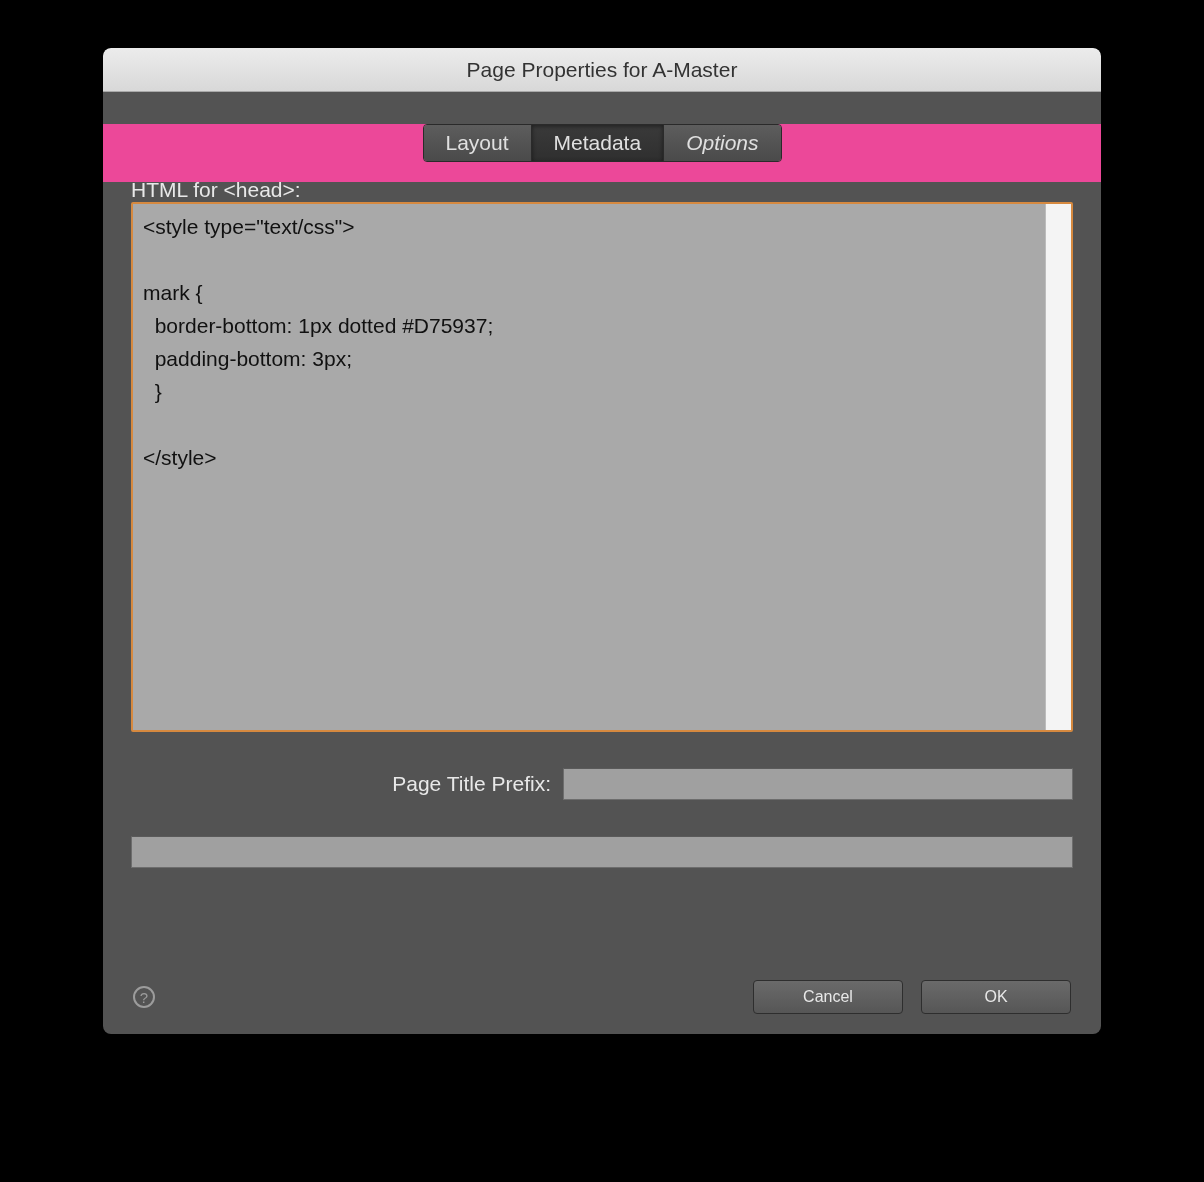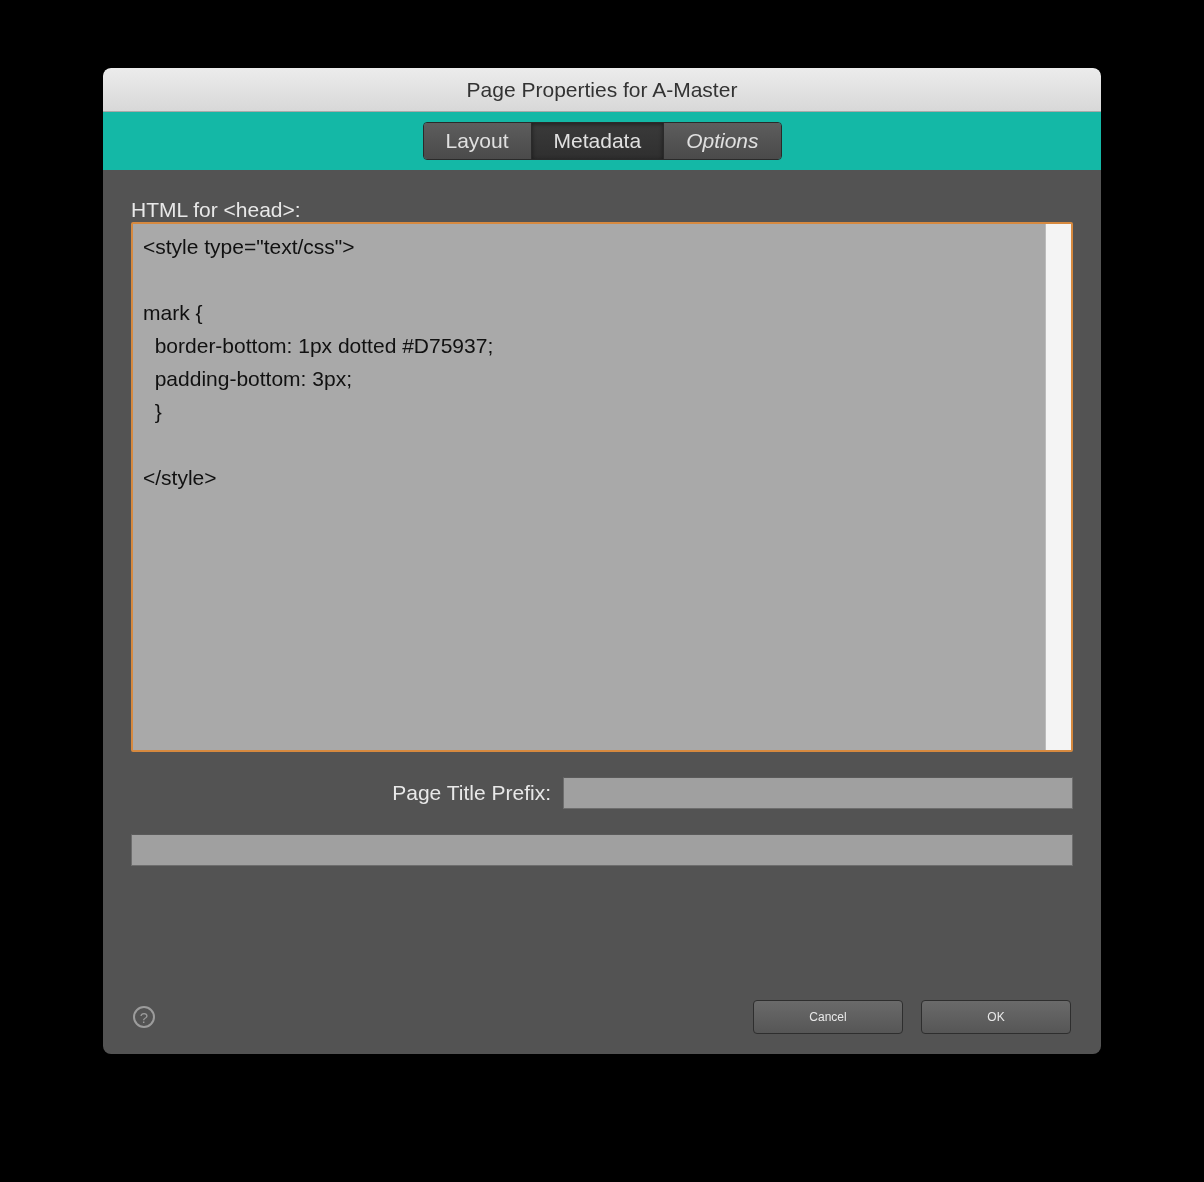--- a/index.html
+++ b/index.html
@@ -6,21 +6,21 @@
   body {
     background: #000;
     width: 1204px;
     height: 1182px;
     font-family: "Lucida Grande", "Helvetica Neue", Arial, sans-serif;
     position: relative;
   }
   .window {
     position: absolute;
     left: 103px;
-    top: 68px;
+    top: 48px;
     width: 998px;
     height: 986px;
     background: #535353;
     border-radius: 8px;
     box-shadow: 0 20px 60px rgba(0,0,0,0.7), 0 0 0 1px rgba(0,0,0,0.4);
     overflow: hidden;
   }
   .titlebar {
     height: 44px;
     background: linear-gradient(to bottom, #ececec 0%, #d8d8d8 100%);
@@ -29,23 +29,24 @@
     align-items: center;
     justify-content: center;
     font-size: 21px;
     color: #333;
     border-top-left-radius: 8px;
     border-top-right-radius: 8px;
   }
   .tabbar {
     height: 58px;
     display: flex;
-    align-items: center;
+    align-items: flex-start;
     justify-content: center;
-    background: #14b8a6;
+    background: #ec4899;
+    margin-top: 32px;
   }
   .tabgroup {
     display: flex;
     border: 1px solid #2a2a2a;
     border-radius: 4px;
     overflow: hidden;
   }
   .tab {
     padding: 6px 22px;
     font-size: 21px;
@@ -97,21 +98,21 @@
   .headhtml-scrollbar {
     position: absolute;
     right: 0; top: 0; bottom: 0;
     width: 26px;
     background: #f4f4f4;
     border-left: 1px solid #bcbcbc;
   }
   .rowfield {
     display: flex;
     align-items: center;
-    margin-top: 25px;
+    margin-top: 36px;
     gap: 12px;
   }
   .rowfield .lbl {
     width: 420px;
     text-align: right;
     color: #e8e8e8;
     font-size: 21px;
   }
   .rowfield input {
     flex: 1;
@@ -140,21 +141,21 @@
     color: #9c9c9c;
     font-size: 15px;
     line-height: 19px;
     text-align: center;
     cursor: pointer;
   }
   .spacer { flex: 1; }
   .btn {
     min-width: 150px;
     height: 34px;
-    font-size: 12px;
+    font-size: 16px;
     color: #e8e8e8;
     background: linear-gradient(to bottom,#6a6a6a,#565656);
     border: 1px solid #2e2e2e;
     border-radius: 4px;
     cursor: pointer;
     text-align: center;
     line-height: 32px;
     padding: 0 10px;
   }
 </style>

